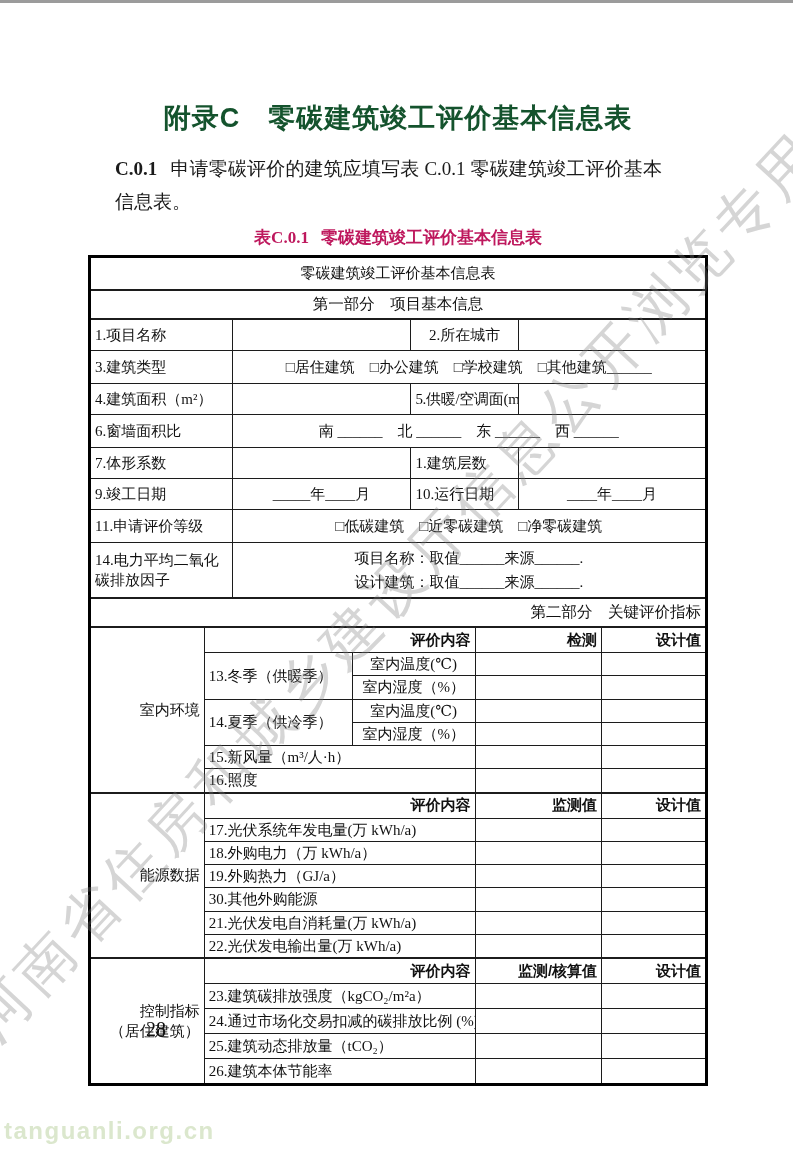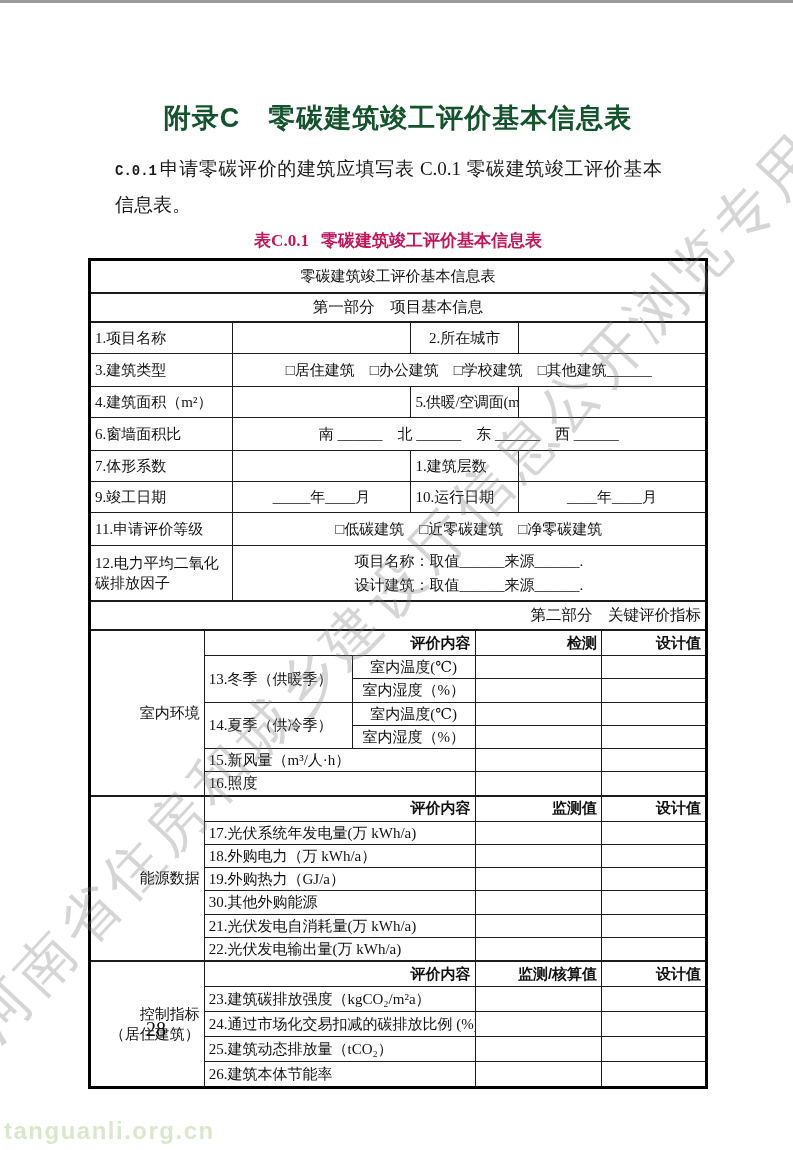--- a/index.html
+++ b/index.html
@@ -27,21 +27,21 @@
     letter-spacing: 1px;
     color: #14532d;
   }
   p.intro {
     margin: 0 46px 6px 27px;
     font-size: 19px;
     line-height: 33px;
     text-align: justify;
     color: #1a1a1a;
   }
-  p.intro b { font-size: 14px; margin-right: 2px; font-family: Liberation Mono, monospace; }
+  p.intro b { font-size: 19px; margin-right: 13px; }
 
   .table-caption {
     text-align: center;
     font-weight: bold;
     font-size: 17px;
     margin: 8px 0 6px 0;
     color:#be185d;
   }
   .table-caption .cap-no { font-family: "Liberation Serif","DejaVu Serif",serif; margin-right: 12px; }
   .table-caption .cap-tt { font-family: "Liberation Sans","DejaVu Sans",sans-serif; }
@@ -182,21 +182,21 @@
         <td colspan="2" class="l">9.竣工日期</td>
         <td colspan="2" class="c">_____年____月</td>
         <td colspan="2" class="l">10.运行日期</td>
         <td colspan="2" class="c">____年____月</td>
       </tr>
       <tr class="rp1b">
         <td colspan="2" class="l">11.申请评价等级</td>
         <td colspan="6" class="c">□低碳建筑　□近零碳建筑　□净零碳建筑</td>
       </tr>
       <tr class="r12">
-        <td colspan="2" class="l">12.电力平均二氧化碳排放因子</td>
+        <td colspan="2" class="l">14.电力平均二氧化碳排放因子</td>
         <td colspan="6" class="c two-line">
           <div>项目名称：取值______来源______.</div>
           <div>设计建筑：取值______来源______.</div>
         </td>
       </tr>
 
       <tr class="rsec bt bb">
             <td colspan="8" class="c">第二部分　关键评价指标</td>
           </tr>
 

